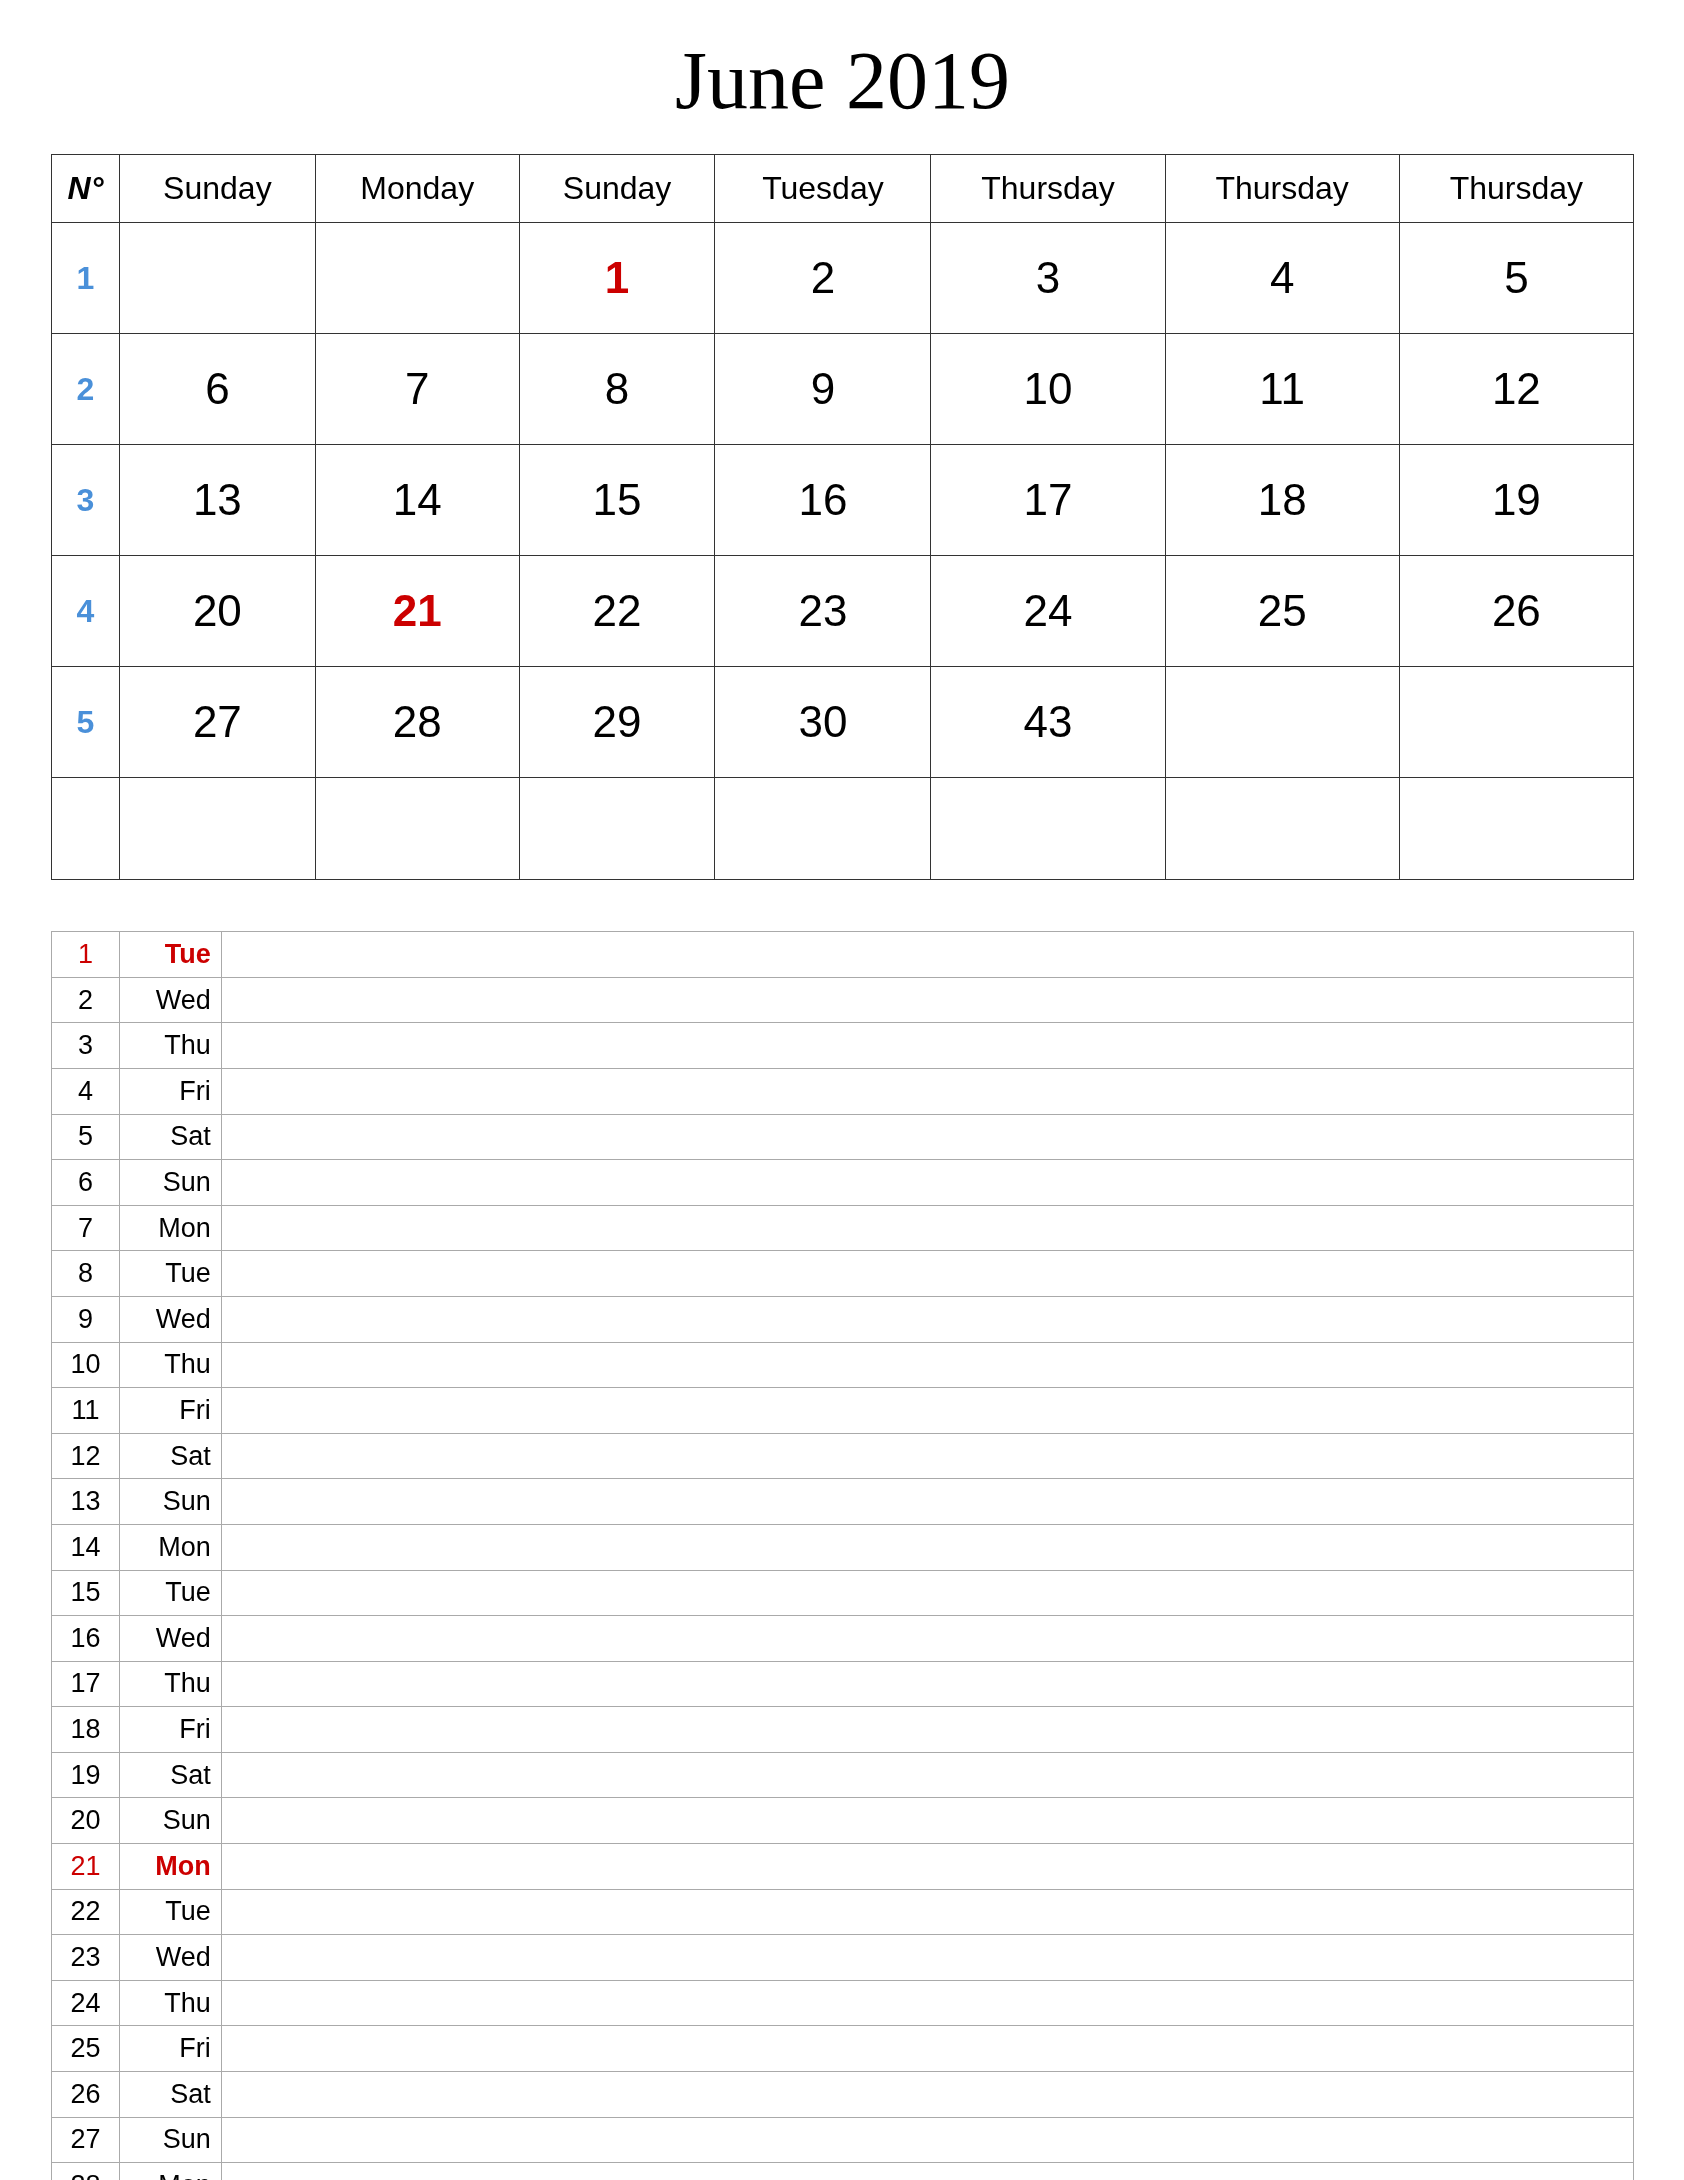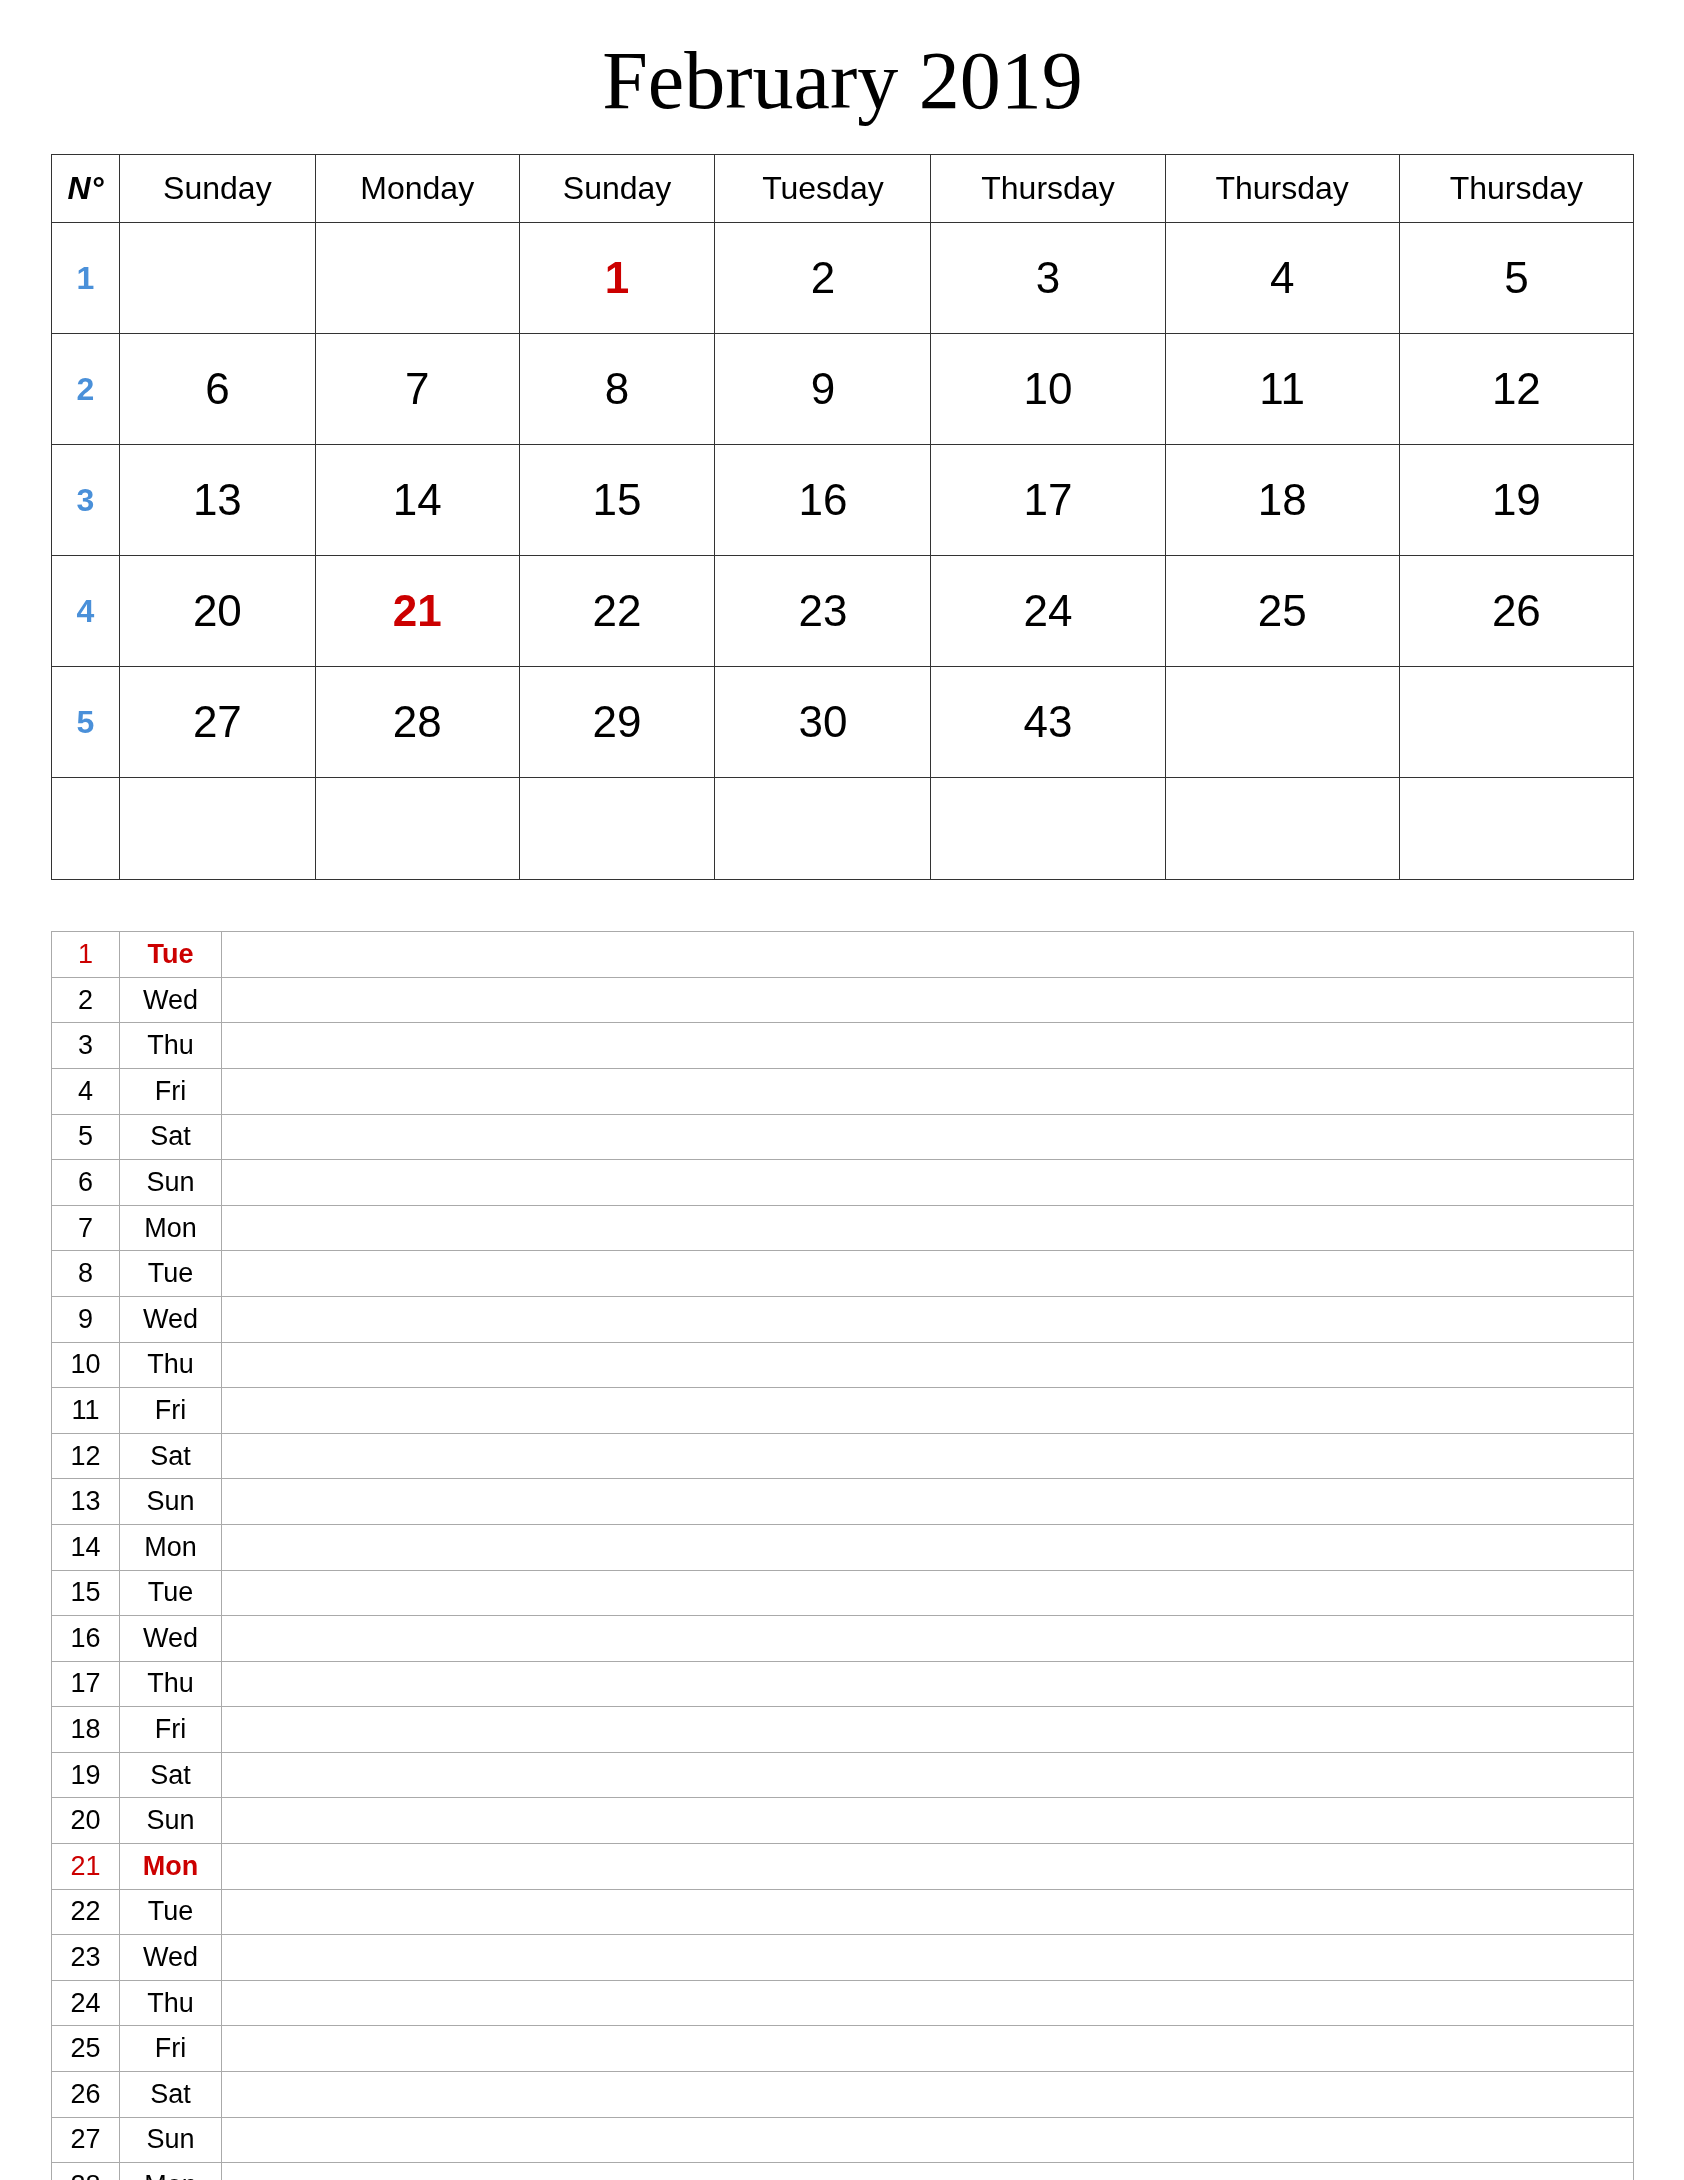--- a/index.html
+++ b/index.html
@@ -101,38 +101,38 @@
       text-align: center;
       color: #000000;
     }
 
     .list-calendar td.list-num.red {
       color: #cc0000;
     }
 
     .list-calendar td.list-day {
       width: 102px;
-      text-align: center;
+      text-align: right;
       color: #000000;
       margin-top: 8px;
     }
 
     .list-calendar td.list-day.red {
       color: #cc0000;
       font-weight: bold;
     }
 
     .list-calendar td.list-notes {
       color: #000000;
     }
   </style>
 </head>
 <body>
 
-<h1 class="page-title">February 2019</h1>
+<h1 class="page-title">June 2019</h1>
 
 <table class="grid-calendar" id="grid-table">
 <thead>
       <tr>
         <th class="num-col">N°</th>
         <th>Sunday</th>
         <th>Monday</th>
         <th>Sunday</th>
         <th>Tuesday</th>
         <th>Thursday</th>

